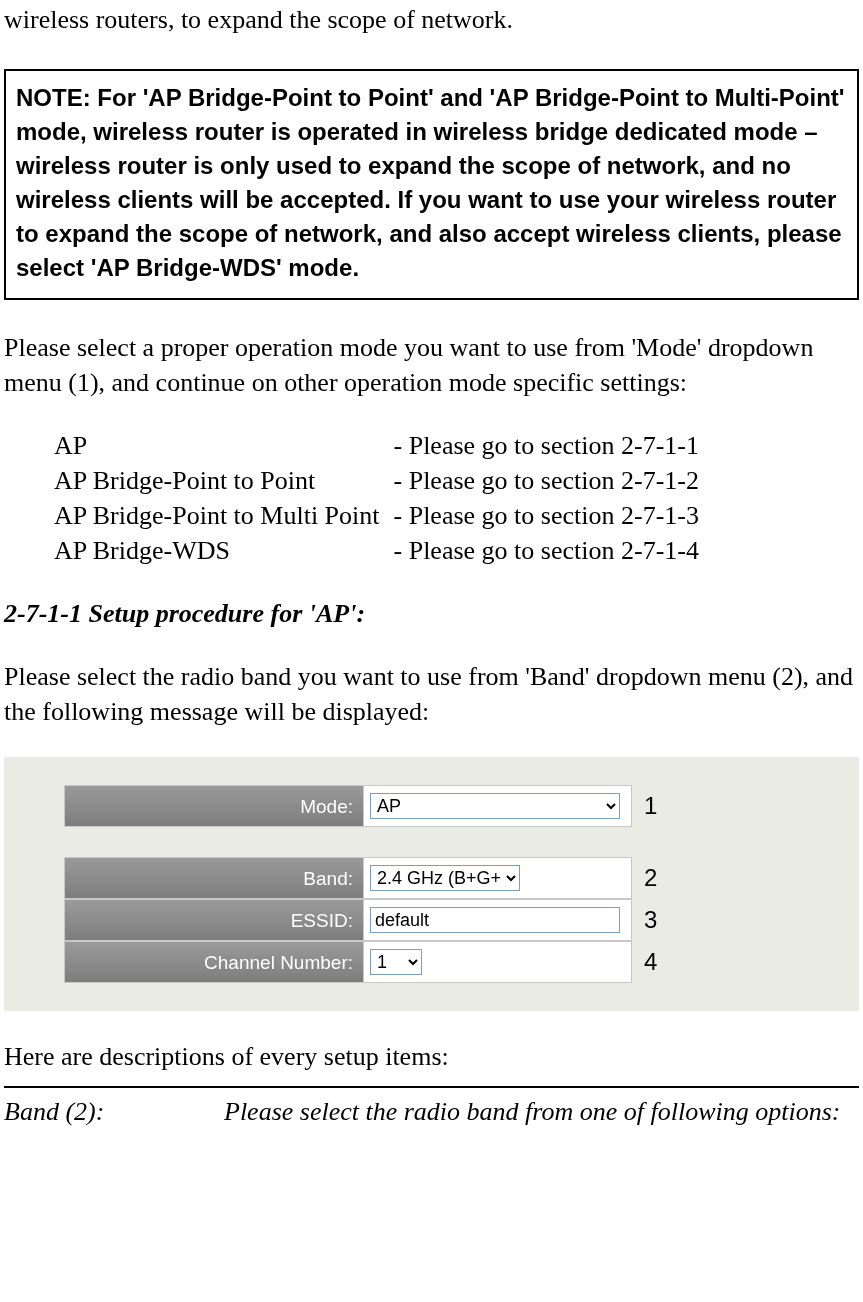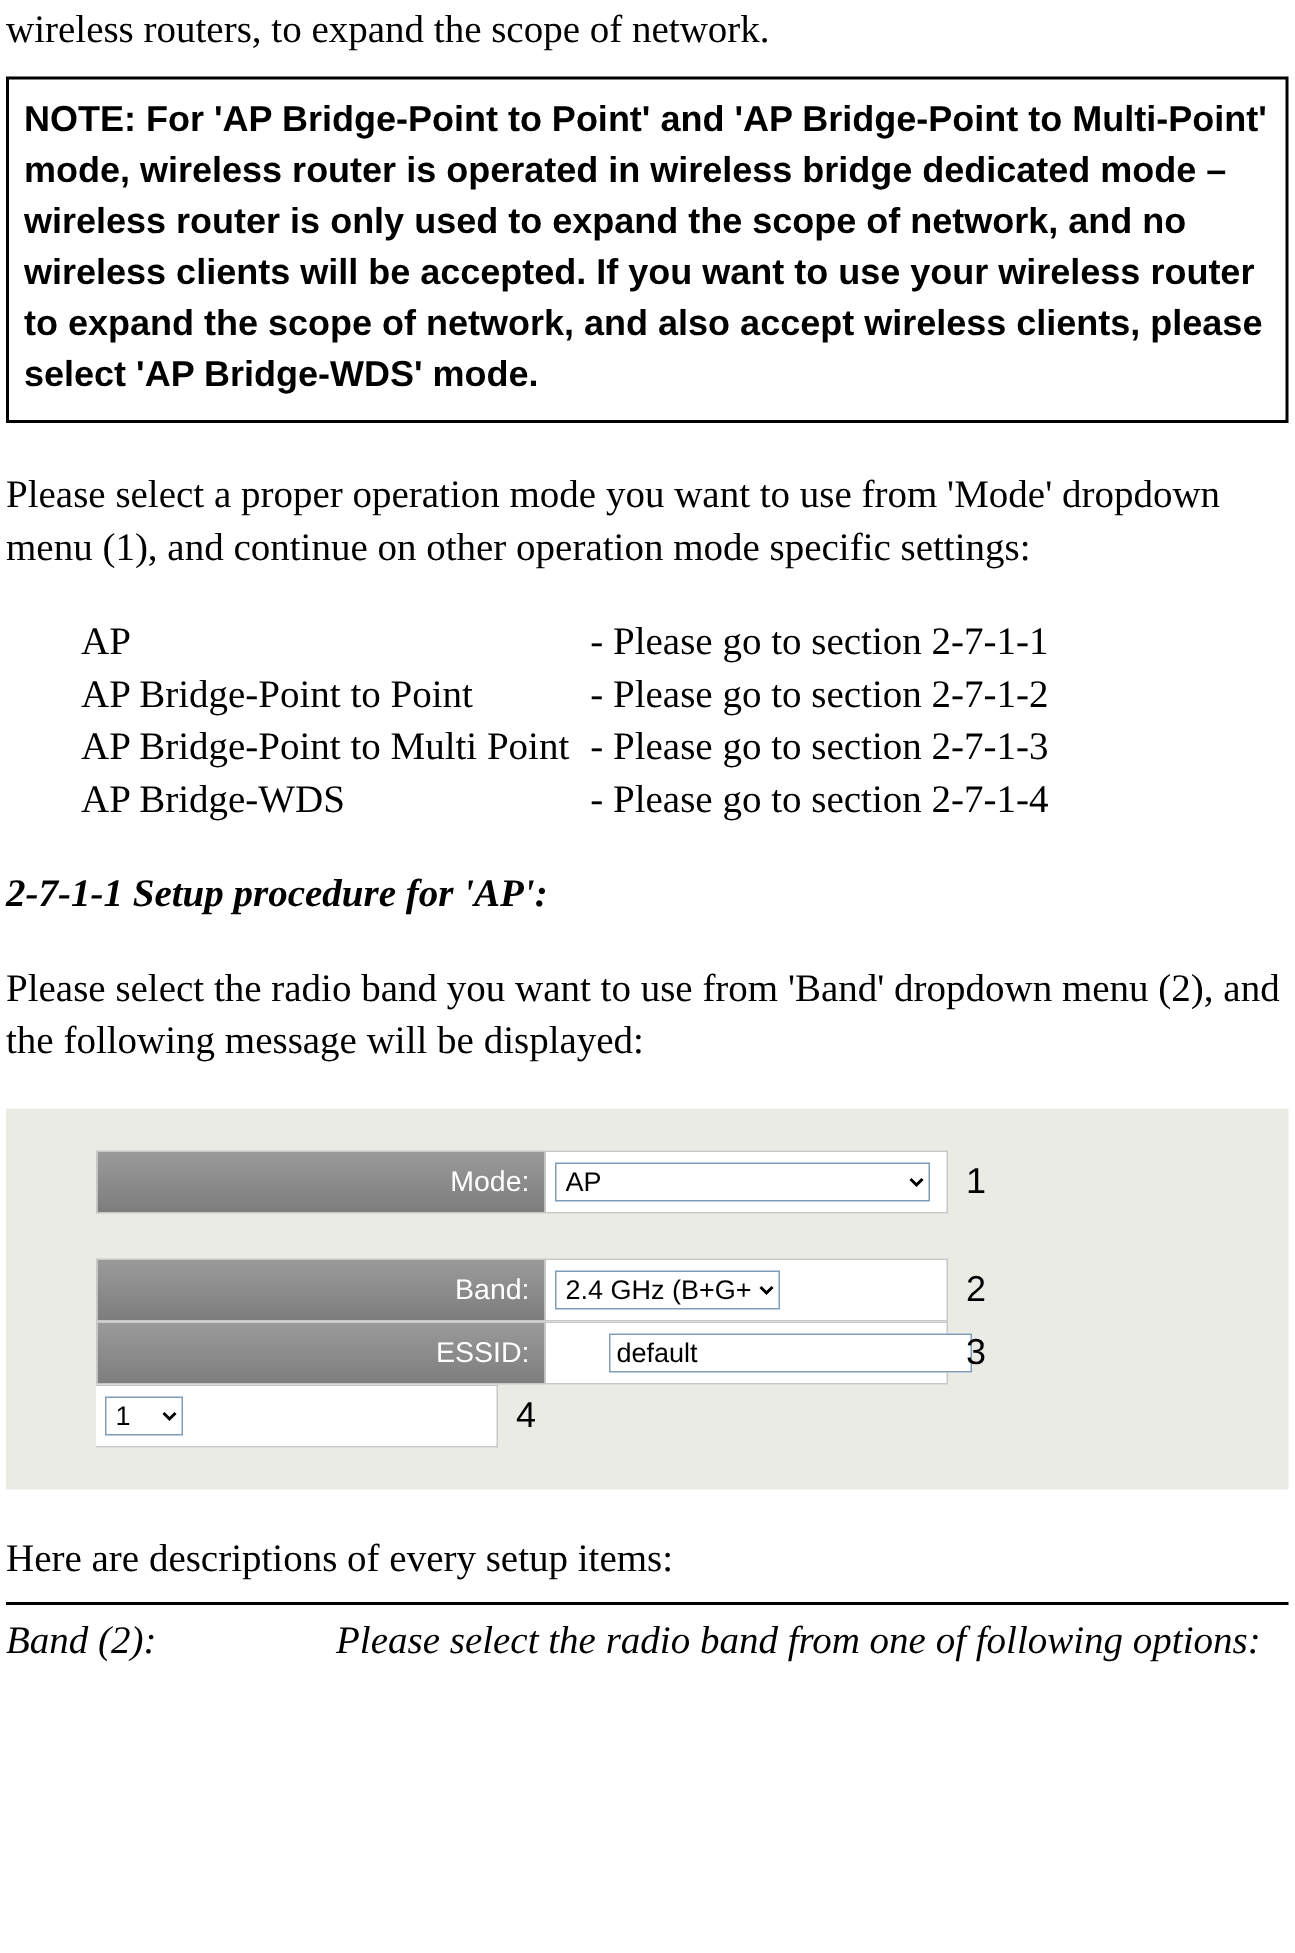--- a/index.html
+++ b/index.html
@@ -9,21 +9,21 @@
     }
     body {
       font-family: "Times New Roman", Times, serif;
       font-size: 26px;
       line-height: 1.35;
       color: #000;
       width: 863px;
       padding: 2px 4px 4px 4px;
     }
     .intro-text {
-      margin-bottom: 14px;
+      margin-bottom: 32px;
     }
     .note-box {
       border: 2px solid #000;
       padding: 10px 6px 12px 10px;
       margin-bottom: 30px;
       font-family: Arial, Helvetica, sans-serif;
       font-size: 24px;
       font-weight: bold;
       line-height: 1.42;
     }
@@ -100,21 +100,20 @@
     .select-small { 
       width: 52px; 
     }
     .text-input {
       font-family: Arial, Helvetica, sans-serif;
       font-size: 18px;
       border: 1px solid #7e9db9;
       height: 26px;
       width: 250px;
       padding: 1px 4px;
-      margin-left: 36px;
     }
     .callout-num {
       font-family: Arial, Helvetica, sans-serif;
       font-size: 24px;
       margin-left: 12px;
       display: flex;
       align-items: center;
     }
     .spacer-row {
       height: 30px;
@@ -198,20 +197,21 @@
 
   <div class="field-row">
     <div class="field-label">ESSID:</div>
     <div class="field-control">
       <input type="text" class="text-input" value="default" style="">
     </div>
     <div class="callout-num">3</div>
   </div>
 
   <div class="field-row">
+    <div class="field-label">Channel Number:</div>
     <div class="field-control">
       <select class="select-box select-small">
         <option>1</option>
       </select>
     </div>
     <div class="callout-num">4</div>
   </div>
 
 </div>
 

